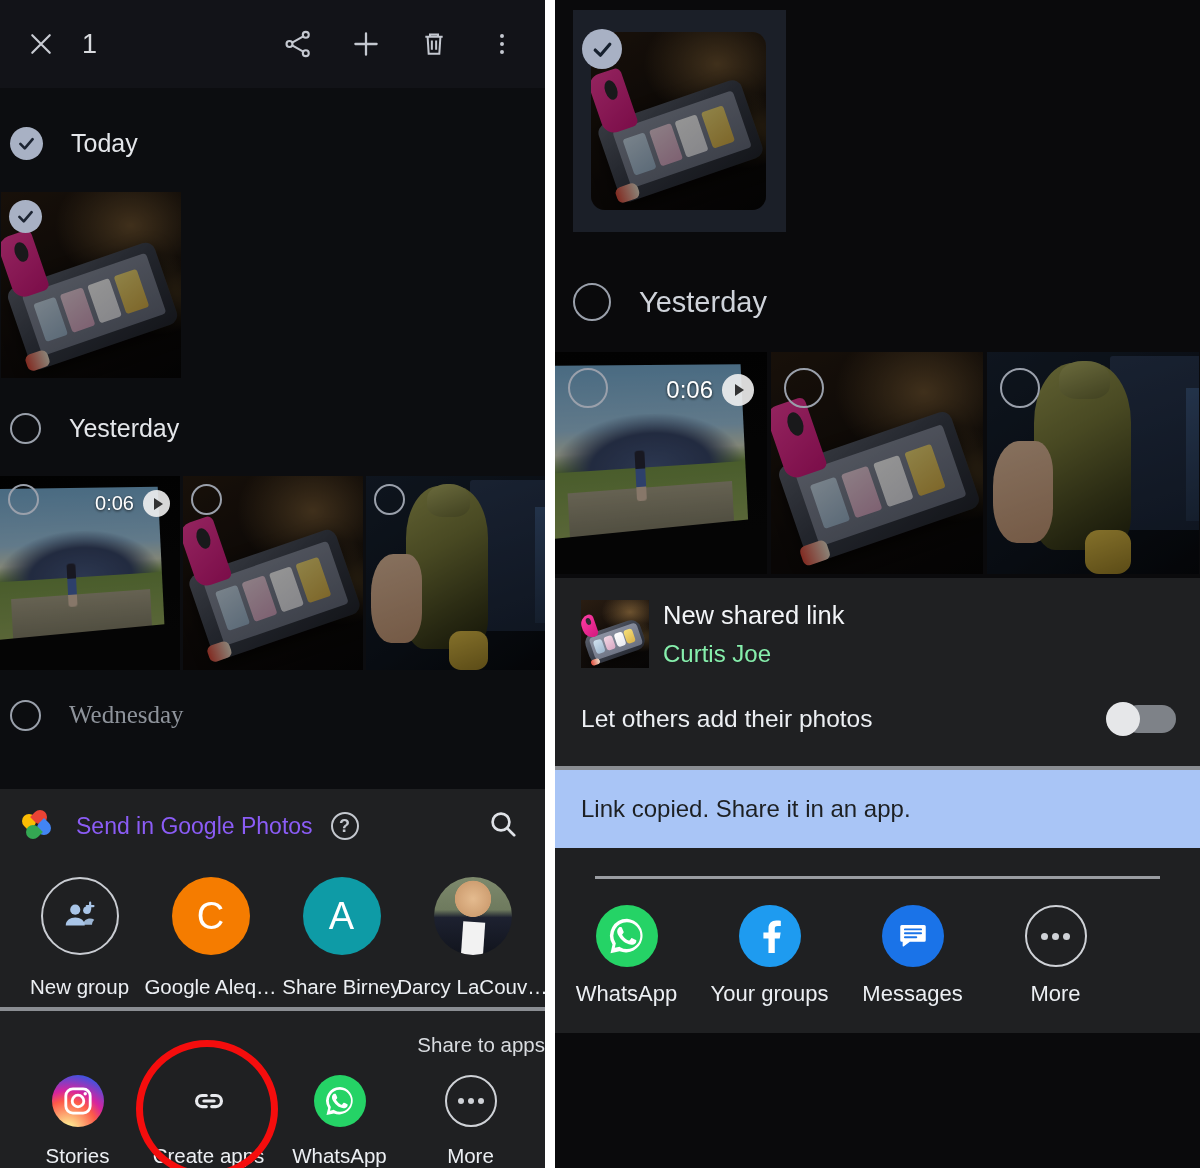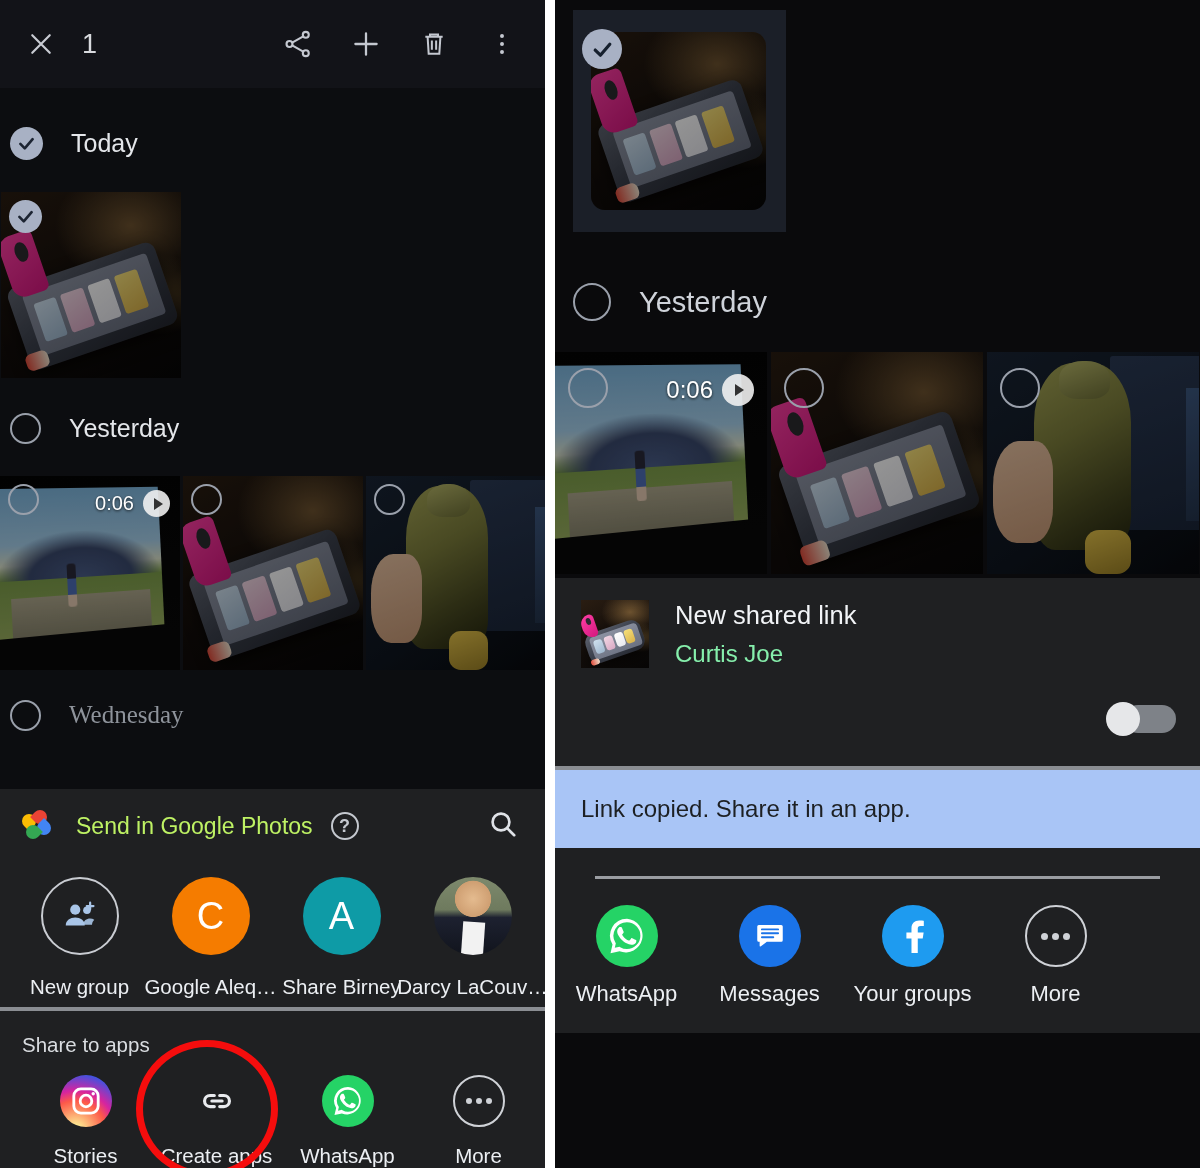--- a/index.html
+++ b/index.html
@@ -63,55 +63,55 @@
   .hl-fig{position:absolute;left:22%;top:5%;width:46%;height:84%;background:linear-gradient(150deg,#a8a858 0%,#7d7e3c 38%,#4a4b22 72%,#23240e 100%);border-radius:40% 40% 22% 22%/32% 32% 18% 18%;}
   .hl-helm{position:absolute;left:34%;top:4%;width:24%;height:17%;background:linear-gradient(160deg,#b9b96a,#6f7038);border-radius:46% 46% 36% 36%;}
   .hl-hand{position:absolute;left:3%;top:40%;width:28%;height:46%;background:linear-gradient(160deg,#e9c3a3,#c89a77);border-radius:44% 30% 34% 40%;}
   .hl-yel{position:absolute;left:46%;bottom:0;width:22%;height:20%;background:linear-gradient(160deg,#e4c24a,#9d8227);border-radius:30%;}
 
   
   .sheet{position:absolute;left:0;bottom:0;width:545px;background:#1f2022;}
   .sheet-head{display:flex;align-items:center;height:74px;padding:0 0 0 22px;}
   .gp-logo{width:32px;height:32px;position:relative;flex:0 0 auto;}
   .gp-p{position:absolute;border-radius:50% 50% 50% 0;}
-  .sheet-title{margin-left:22px;color:#bef264;font-size:23px;font-weight:500;}
+  .sheet-title{margin-left:22px;color:#8b5cf6;font-size:23px;font-weight:500;}
   .help-ic{margin-left:18px;width:28px;height:28px;border-radius:50%;border:2.4px solid #c4c8cf;color:#c4c8cf;font-size:18px;display:flex;align-items:center;justify-content:center;font-weight:700;box-sizing:border-box;}
   .search-ic{margin-left:auto;margin-right:26px;}
 
   .contacts{display:flex;padding:14px 0 8px 14px;align-items:flex-start;overflow:hidden;}
   .contact{width:131px;flex:0 0 131px;display:flex;flex-direction:column;align-items:center;}
   .contact.clip{flex:0 0 100px;width:100px;}
   .av{width:78px;height:78px;border-radius:50%;display:flex;align-items:center;justify-content:center;font-size:38px;color:#fff;}
   .av-outline{border:2.4px solid #c9ccd2;box-sizing:border-box;background:transparent;}
   .c-name{margin-top:20px;color:#eceff3;font-size:20.5px;white-space:nowrap;}
   .photo-av{background:radial-gradient(circle at 50% 28%,#e4bb8f 0%,#cf9f72 26%,rgba(0,0,0,0) 27%),linear-gradient(180deg,#7e8a6d 0%,#6e7a5e 42%,#1d2130 52%,#11141d 100%);position:relative;overflow:hidden;}
   .photo-av:after{content:"";position:absolute;left:36%;top:58%;width:28%;height:46%;background:#f2f2f2;transform:rotate(4deg);}
 
   .sheet-sep{height:4px;background:#8a8d92;}
-  .apps-wrap{padding:22px 0 0 0;}
+  .apps-wrap{padding:22px 0 0 0;text-align:right;}
   .apps-title{color:#d9dce0;font-size:20.5px;padding-left:22px;margin-bottom:18px;}
-  .apps{display:flex;padding-left:20px;}
+  .apps{display:flex;padding-left:12px;}
   .app{width:131px;flex:0 0 131px;display:flex;flex-direction:column;align-items:center;}
   .app-ic{width:52px;height:52px;border-radius:50%;display:flex;align-items:center;justify-content:center;}
   .app-name{margin-top:17px;color:#eceff3;font-size:20.5px;white-space:nowrap;}
   .ig{background:radial-gradient(circle at 30% 107%,#fdf497 0%,#fdf497 5%,#fd5949 45%,#d6249f 60%,#285AEB 90%);}
   .wa{background:#25D366;}
   .more-ring{border:2.2px solid #cfd2d7;box-sizing:border-box;}
   .dots3{display:flex;gap:4px;}
   .dots3 i{width:6px;height:6px;border-radius:50%;background:#cfd2d7;display:block;}
 
   
   .annot{position:absolute;border:7px solid #f50d0d;border-radius:50%;pointer-events:none;z-index:40;}
 
   
   .r-thumb-wrap{position:absolute;left:18px;top:10px;width:213px;height:222px;background:#1b1f28;}
   .r-sheet{position:absolute;left:0;top:578px;width:645px;background:#1f2022;}
   .sl-row{display:flex;align-items:center;padding:22px 0 10px 26px;}
   .sl-thumb{width:68px;height:68px;flex:0 0 68px;position:relative;overflow:hidden;}
-  .sl-text{margin-left:26px;}
+  .sl-text{margin-left:14px;}
   .sl-title{color:#f2f4f7;font-size:25.5px;font-weight:500;}
   .sl-sub{margin-top:10px;color:#86efac;font-size:24px;}
   .toggle-row{display:flex;align-items:center;padding:24px 24px 30px 26px;}
   .toggle-label{color:#eceff3;font-size:24.5px;}
   .toggle{margin-left:auto;width:70px;height:34px;position:relative;}
   .tg-track{position:absolute;right:0;top:3px;width:52px;height:28px;border-radius:14px;background:#7e8288;}
   .tg-knob{position:absolute;left:0;top:0;width:34px;height:34px;border-radius:50%;background:#e6e7e9;}
   .r-sep{height:4px;background:#8a8d92;}
   .banner{height:78px;background:#a9c5f6;display:flex;align-items:center;}
   .banner-txt{margin-left:26px;color:#1d2023;font-size:24px;}
@@ -440,20 +440,21 @@
             <div class="sw-stick"></div>
             <div class="sw-red"></div>
         </div>
         <div class="sl-text">
           <div class="sl-title">New shared link</div>
           <div class="sl-sub">Curtis Joe</div>
         </div>
       </div>
 
       <div class="toggle-row">
+        <div class="toggle-label">Let others add their photos</div>
         <div class="toggle">
           <div class="tg-track"></div>
           <div class="tg-knob"></div>
         </div>
       </div>
 
       <div class="r-sep"></div>
 
       <div class="banner">
         <div class="banner-txt">Link copied. Share it in an app.</div>
@@ -465,36 +466,36 @@
           <div class="r-app">
             <div class="r-app-ic wa">
               <svg width="44" height="44" viewBox="0 0 24 24" fill="#fff">
                 <path d="M12 2.6A9.2 9.2 0 0 0 4.1 16.6L3 21.4l4.95-1.05A9.2 9.2 0 1 0 12 2.6Zm0 1.9a7.3 7.3 0 0 1 0 14.6 7.2 7.2 0 0 1-3.7-1l-.36-.22-2.6.55.56-2.5-.24-.38A7.3 7.3 0 0 1 12 4.5Z"></path>
                 <path d="M9.3 7.6c-.2-.45-.4-.46-.58-.47h-.5c-.17 0-.45.06-.69.31-.24.25-.9.88-.9 2.15s.92 2.5 1.05 2.67c.13.17 1.78 2.85 4.4 3.88 2.18.86 2.62.69 3.1.65.47-.05 1.52-.62 1.74-1.22.21-.6.21-1.12.15-1.22-.06-.1-.23-.17-.48-.29-.25-.13-1.52-.75-1.75-.84-.24-.08-.41-.12-.58.13-.17.25-.66.84-.81 1.01-.15.17-.3.2-.55.07-.25-.12-1.08-.4-2.05-1.27-.76-.67-1.27-1.5-1.42-1.75-.15-.25-.02-.39.11-.51.11-.11.25-.29.37-.44.12-.15.16-.25.24-.42.08-.17.04-.32-.02-.44-.06-.13-.55-1.37-.77-1.87Z"></path>
               </svg>
             </div>
             <div class="r-app-name">WhatsApp</div>
           </div>
           <div class="r-app">
+            <div class="r-app-ic fb-ic">
+              <svg width="44" height="44" viewBox="0 0 24 24" fill="#fff">
+                <path d="M14.6 21.3v-8h2.7l.5-3.2h-3.2V8.1c0-.9.25-1.55 1.6-1.55h1.7V3.7c-.3-.04-1.33-.13-2.53-.13-2.5 0-4.2 1.52-4.2 4.33v2.2H8.4v3.2h2.77v8Z"></path>
+              </svg>
+            </div>
+            <div class="r-app-name">Your groups</div>
+          </div>
+          <div class="r-app">
             <div class="r-app-ic msg-ic">
               <svg width="36" height="36" viewBox="0 0 24 24" fill="#fff">
                 <path d="M4 5.4h16v10.2H9.6L5.6 19v-3.4H4Z" opacity="0.18"></path>
                 <path d="M4.5 4.6h15a1 1 0 0 1 1 1v9.2a1 1 0 0 1-1 1H9.9l-4 3.1a.5.5 0 0 1-.8-.4v-2.7H4.5a1 1 0 0 1-1-1V5.6a1 1 0 0 1 1-1Z"></path>
                 <path d="M6.6 7.6h10.8M6.6 10.2h10.8M6.6 12.8h7.6" stroke="#1a73e8" stroke-width="1.25" stroke-linecap="round"></path>
               </svg>
             </div>
             <div class="r-app-name">Messages</div>
-          </div>
-          <div class="r-app">
-            <div class="r-app-ic fb-ic">
-              <svg width="44" height="44" viewBox="0 0 24 24" fill="#fff">
-                <path d="M14.6 21.3v-8h2.7l.5-3.2h-3.2V8.1c0-.9.25-1.55 1.6-1.55h1.7V3.7c-.3-.04-1.33-.13-2.53-.13-2.5 0-4.2 1.52-4.2 4.33v2.2H8.4v3.2h2.77v8Z"></path>
-              </svg>
-            </div>
-            <div class="r-app-name">Your groups</div>
           </div>
           <div class="r-app">
             <div class="r-app-ic more-ring">
                 <span class="dots3">
                   <i style="width:7px;height:7px;"></i>
                   <i style="width:7px;height:7px;"></i>
                   <i style="width:7px;height:7px;"></i>
                 </span>
               </div>
             <div class="r-app-name">More</div>

